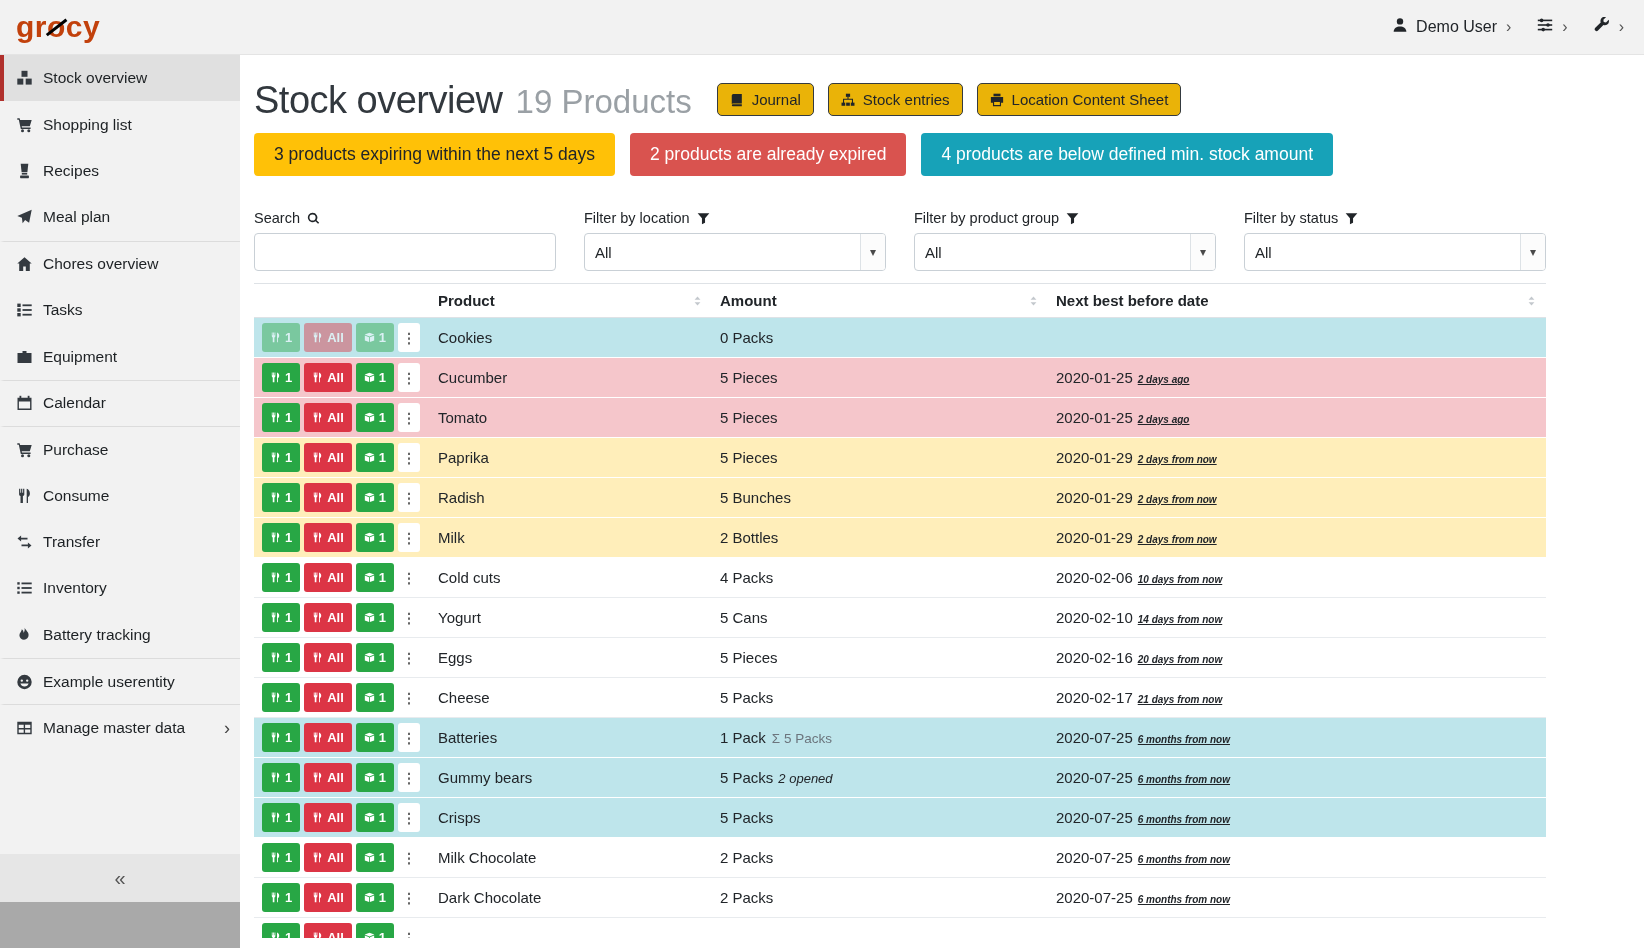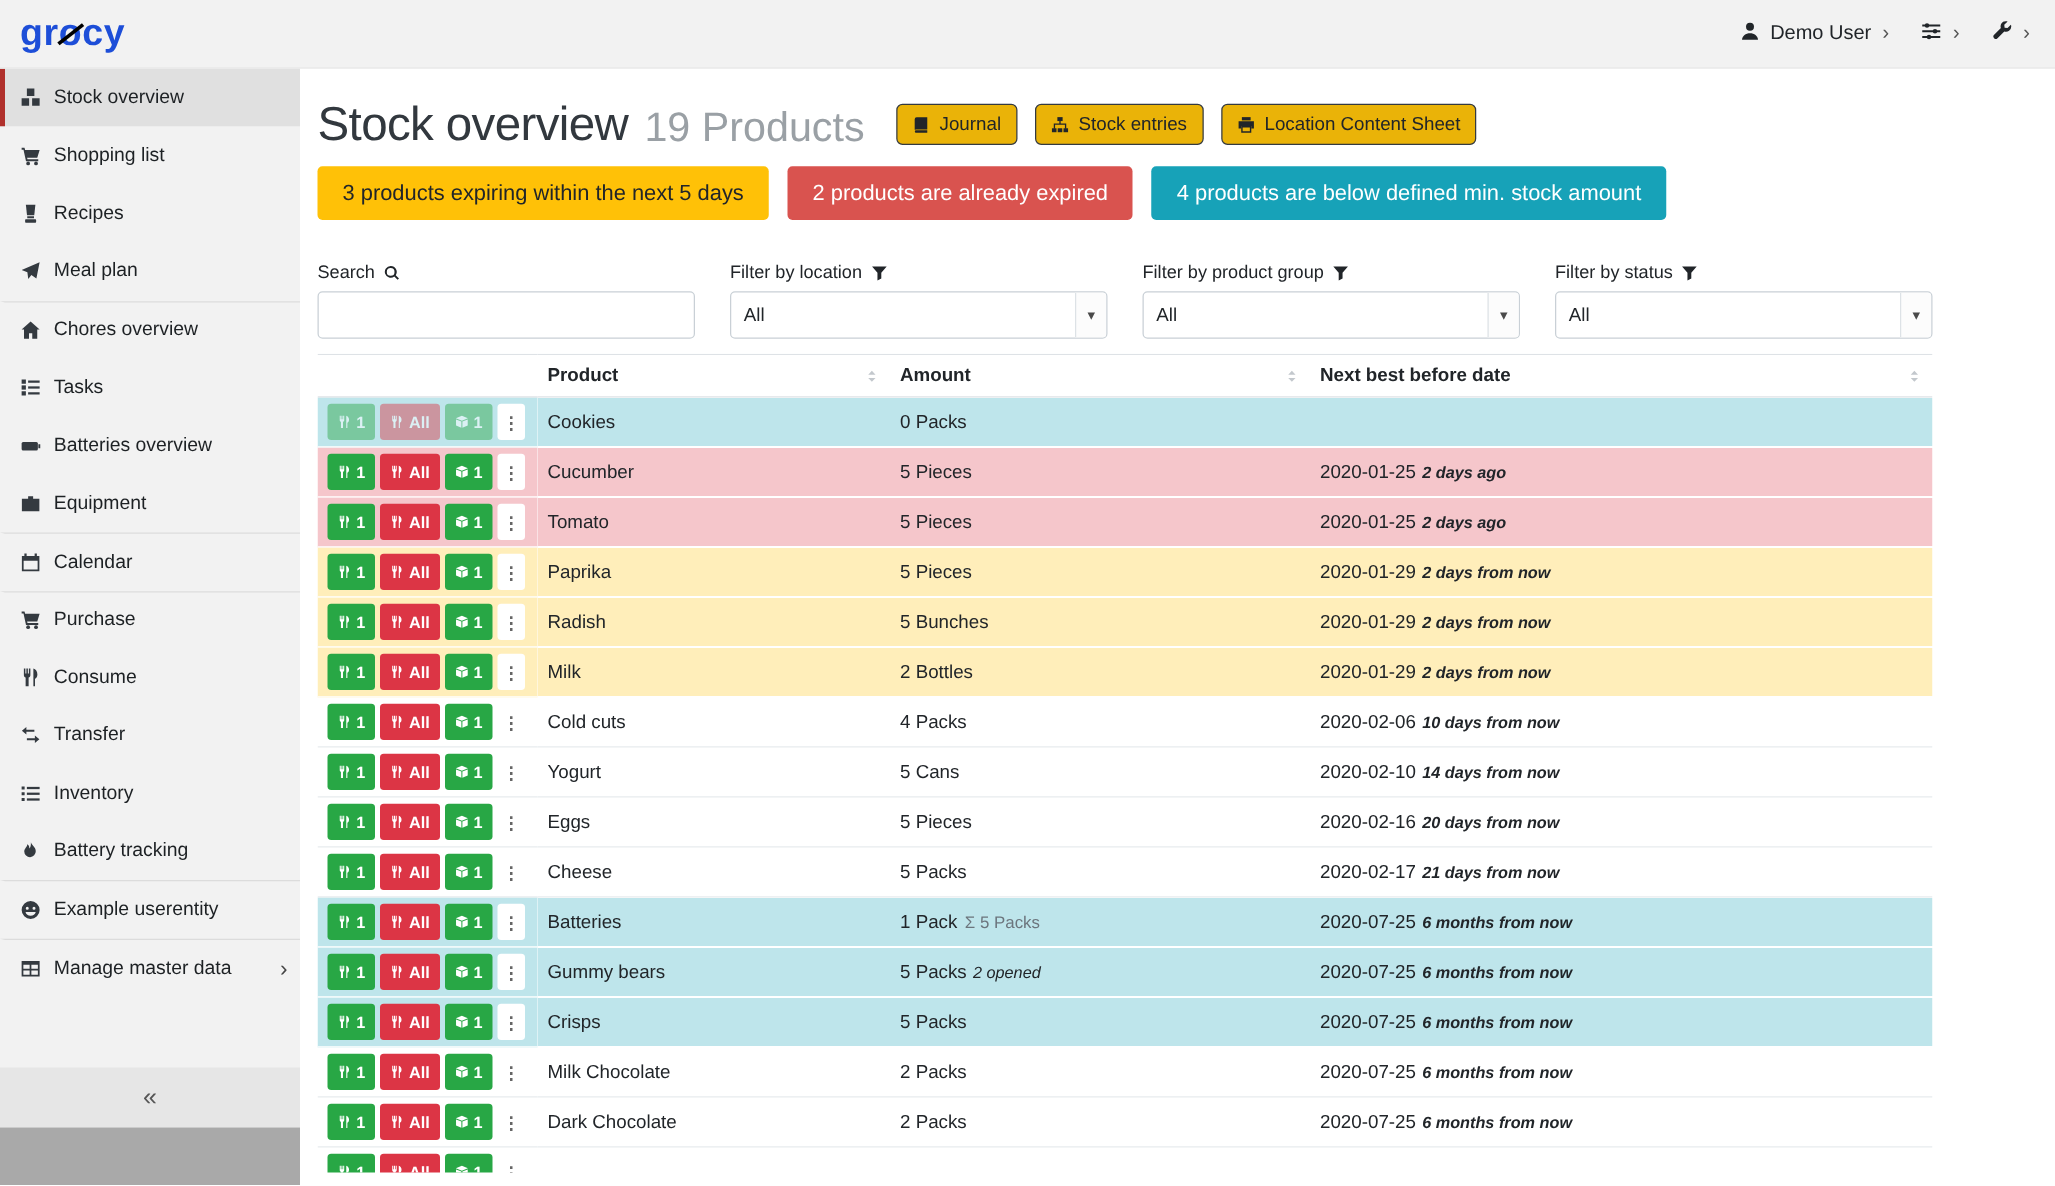--- a/index.html
+++ b/index.html
@@ -11,21 +11,21 @@
     color: #212529;
   }
   .ic { width: 16px; height: 16px; fill: currentColor; flex: none; display: inline-block; }
 
   
   .topbar {
     height: 55px; background: #f2f2f2; border-bottom: 1px solid #e4e4e4;
     display: flex; align-items: center; justify-content: space-between;
     padding: 0 20px 0 16px;
   }
-  .logo { font-size: 30px; font-weight: bold; color: #1d4ed8; text-decoration: none; letter-spacing: .5px; cursor: pointer; }
+  .logo { font-size: 30px; font-weight: bold; color: #c2410c; text-decoration: none; letter-spacing: .5px; cursor: pointer; }
   .slash-o { position: relative; display: inline-block; }
   .slash-o::after {
     content: ''; position: absolute; left: -3px; right: -3px; top: 47%; height: 2.6px;
     background: #000; transform: rotate(-38deg);
   }
   .topbar-right { display: flex; align-items: center; gap: 26px; }
   .top-menu { display: flex; align-items: center; gap: 8px; font-size: 16px; color: #212529; cursor: pointer; }
   .top-menu .chev { color: #555; font-size: 16px; margin-left: 1px; }
 
   
@@ -118,21 +118,21 @@
   .btn-act.green { background: #28a745; }
   .btn-act.red { background: #dc3545; }
   .btn-act.disabled { opacity: .45; }
   .btn-dots {
     width: 22px; height: 29px; background: #fff; border: none; border-radius: 3px;
     color: #666; font-size: 14px; font-weight: bold; cursor: pointer; line-height: 1;
   }
   .cell-product, .cell-amount, .cell-date { white-space: nowrap; overflow: hidden; }
   .amount-sum { color: #6c757d; font-size: 13.5px; margin-left: 6px; }
   .amount-note { font-size: 13px; font-style: italic; margin-left: 5px; }
-  .date-note { font-size: 13px; font-style: italic; font-weight: 600; margin-left: 5px; }
+  .date-note { font-size: 10px; font-style: italic; font-weight: 600; margin-left: 5px; text-decoration: underline; }
 </style>
 </head>
 <body>
 
 <div class="app">
 
   <header class="topbar">
     <a class="logo">gr<span class="slash-o">o</span>cy</a>
     <div class="topbar-right">
       <div class="top-menu">
@@ -206,27 +206,20 @@
           <a class="side-item">
             <svg viewBox="0 0 16 16" class="ic ">
               <rect x="0.8" y="1.6" width="3.4" height="3.4"></rect>
               <rect x="0.8" y="6.3" width="3.4" height="3.4"></rect>
               <rect x="0.8" y="11" width="3.4" height="3.4"></rect>
               <rect x="6" y="2.4" width="9.2" height="1.8"></rect>
               <rect x="6" y="7.1" width="9.2" height="1.8"></rect>
               <rect x="6" y="11.8" width="9.2" height="1.8"></rect>
             </svg>
             <span class="side-label">Tasks</span>
-          </a>
-          <a class="side-item">
-            <svg viewBox="0 0 16 16" class="ic ">
-              <rect x="0.8" y="4.6" width="13" height="6.8" rx="1.2"></rect>
-              <rect x="14.2" y="6.4" width="1.5" height="3.2"></rect>
-            </svg>
-            <span class="side-label">Batteries overview</span>
           </a>
           <a class="side-item">
             <svg viewBox="0 0 16 16" class="ic ">
               <path d="M6 2h4v2h5v10H1V4h5zM7 3.4h2V4H7z"></path>
             </svg>
             <span class="side-label">Equipment</span>
           </a>
           <a class="side-item divided">
             <svg viewBox="0 0 16 16" class="ic ">
               <rect x="3" y="0.8" width="1.8" height="3.2"></rect>

